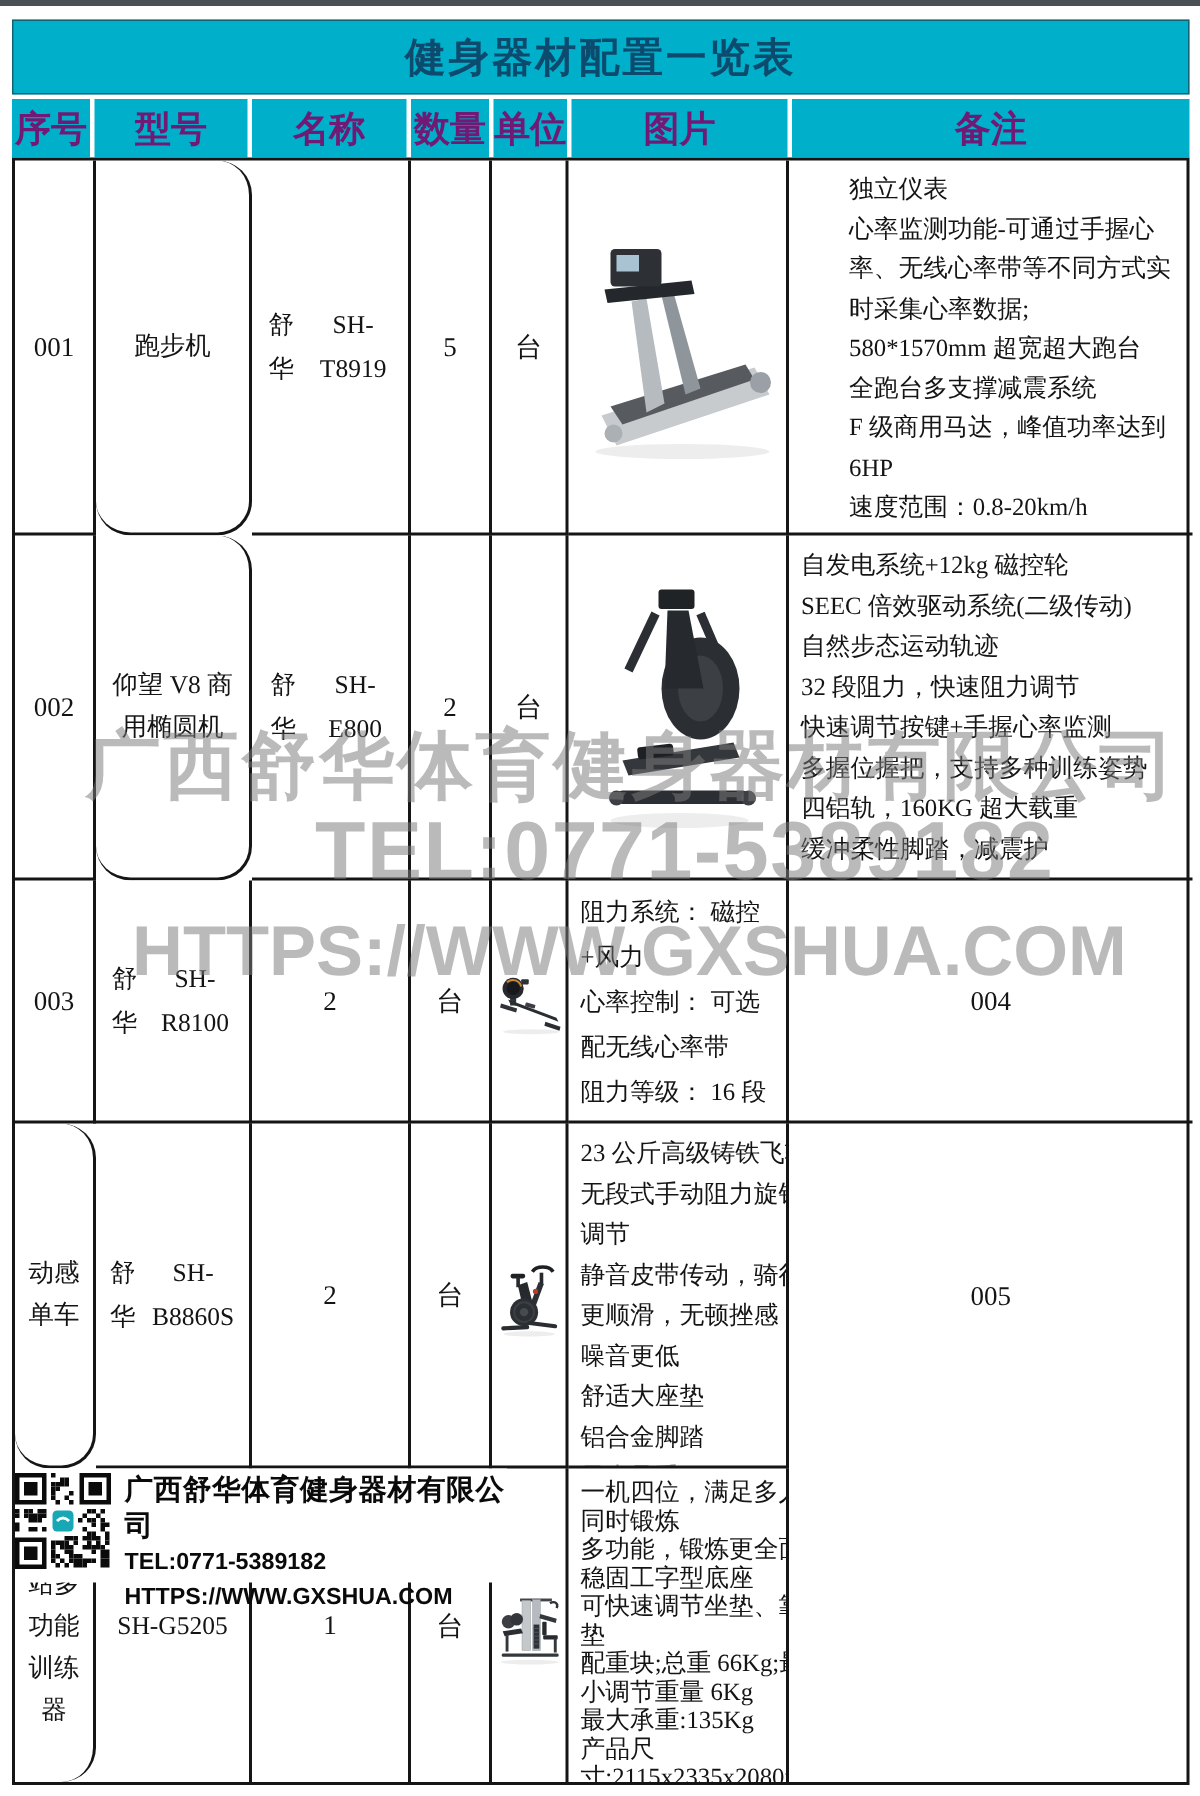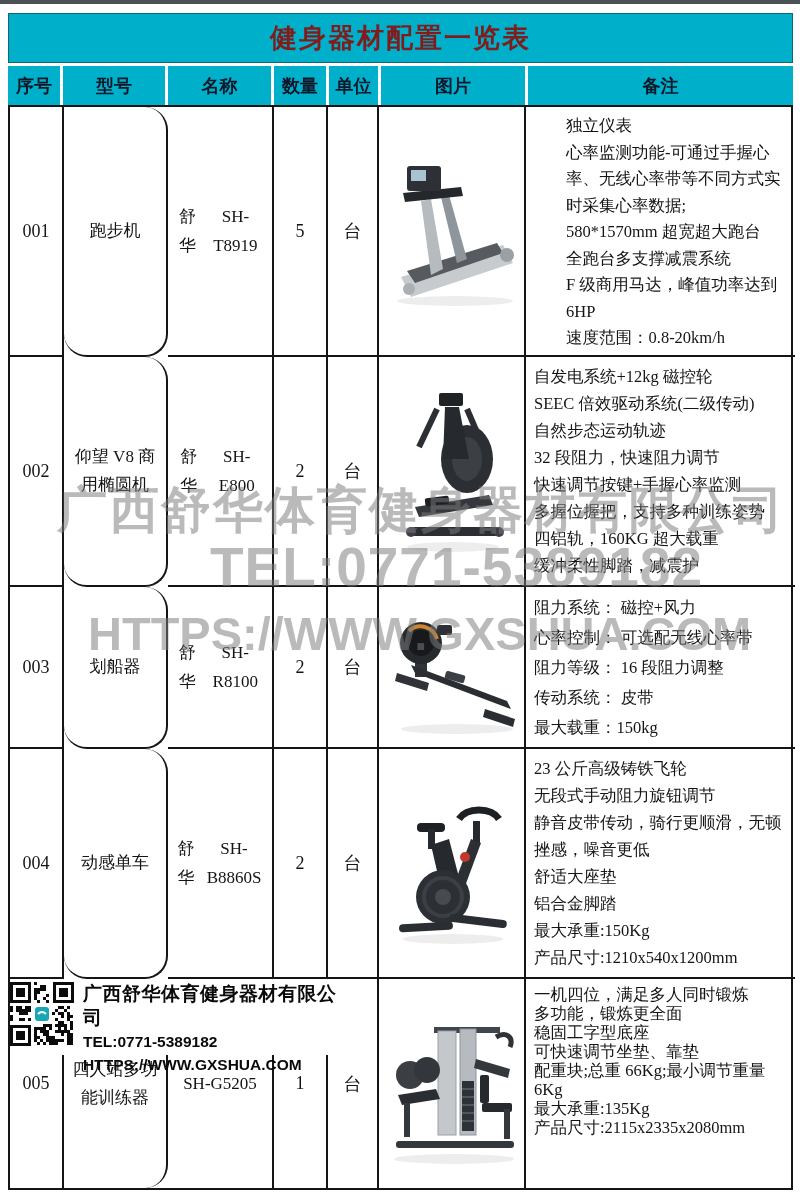--- a/index.html
+++ b/index.html
@@ -9,31 +9,31 @@
   }
   .top-strip{position:absolute;left:0;top:0;width:800px;height:4px;background:#4b5055;}
   
   .title-bar{
     position:absolute;left:8px;top:13px;width:785px;height:50px;
     background:var(--teal);border:1px solid rgba(30,40,45,.55);
     display:flex;align-items:center;justify-content:center;box-sizing:border-box;
   }
   .title-bar h1{
     margin:0;font-family:"Liberation Sans","DejaVu Sans",sans-serif;
-    font-size:27px;font-weight:bold;color:#7f1d1d;letter-spacing:2px;
+    font-size:27px;font-weight:bold;color:#0c4a6e;letter-spacing:2px;
   }
   
   .header-row{
     position:absolute;left:8px;top:66px;width:785px;height:39px;
     display:grid;grid-template-columns:52px 102px 103px 52px 49px 144px 265px;
     column-gap:3px;background:#fff;
   }
   .header-cell{
-    background:var(--teal);color:#0f172a;display:flex;align-items:center;justify-content:center;
-    font-family:"Liberation Sans","DejaVu Sans",sans-serif;font-size:18px;font-weight:bold;
+    background:var(--teal);color:#701a75;display:flex;align-items:center;justify-content:center;
+    font-family:"Liberation Sans","DejaVu Sans",sans-serif;font-size:24px;font-weight:bold;
   }
   
   .data-grid{
     position:absolute;left:8px;top:105px;width:785px;
     display:grid;
     grid-template-columns:54px 104px 106px 54px 51px 147px 269px;
     grid-template-rows:250px 230px 162px 230px 209px;
     border:2px solid #151515;box-sizing:border-box;background:#fff;
   }
   .cell{
@@ -154,21 +154,20 @@
   <div class="cell remarks-cell lh27b">自发电系统+12kg 磁控轮
 SEEC 倍效驱动系统(二级传动)
 自然步态运动轨迹
 32 段阻力，快速阻力调节
 快速调节按键+手握心率监测
 多握位握把，支持多种训练姿势
 四铝轨，160KG 超大载重
 缓冲柔性脚踏，减震护</div>
 
   <div class="cell">003</div>
-  <div class="cell name-cell">划船器</div>
   <div class="cell model-cell">
     <div class="model-brand">舒华</div>
     <div>SH-R8100</div>
   </div>
   <div class="cell">2</div>
   <div class="cell">台</div>
   <div class="cell img-cell">
     <svg width="134" height="140" viewBox="0 0 134 140">
       <ellipse cx="72" cy="132" rx="56" ry="5" fill="#ededee"></ellipse>
       <rect x="30" y="60" width="12" height="20" fill="#303439"></rect>

